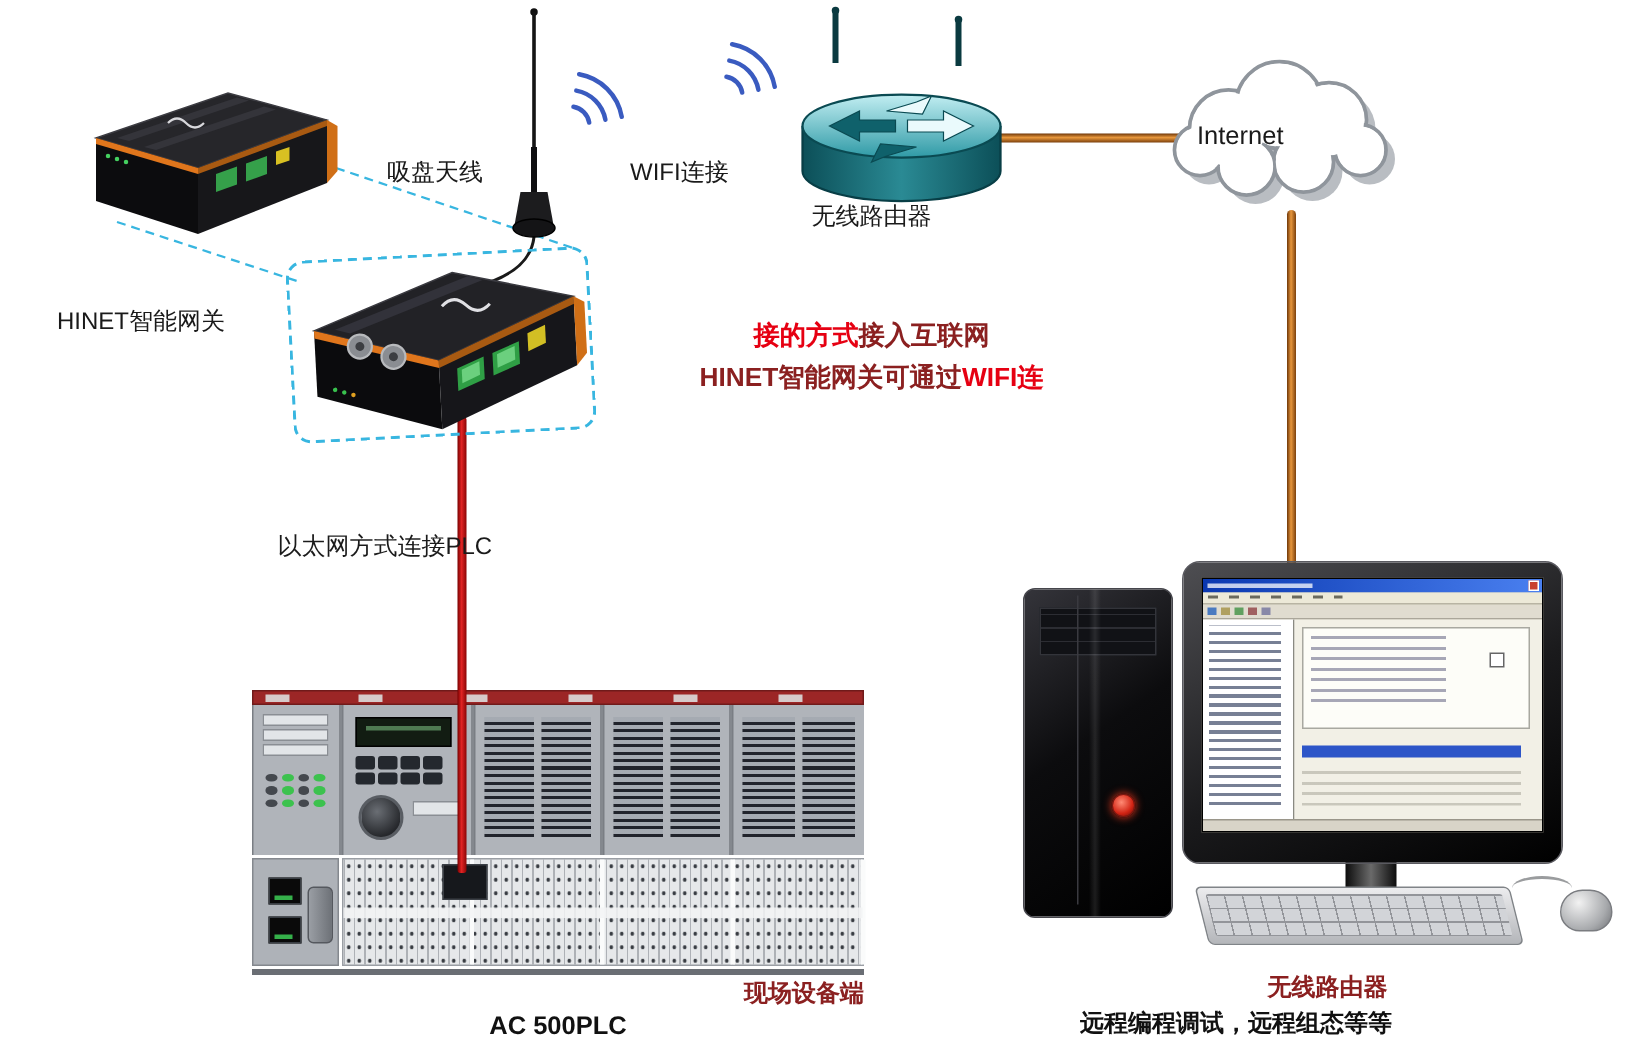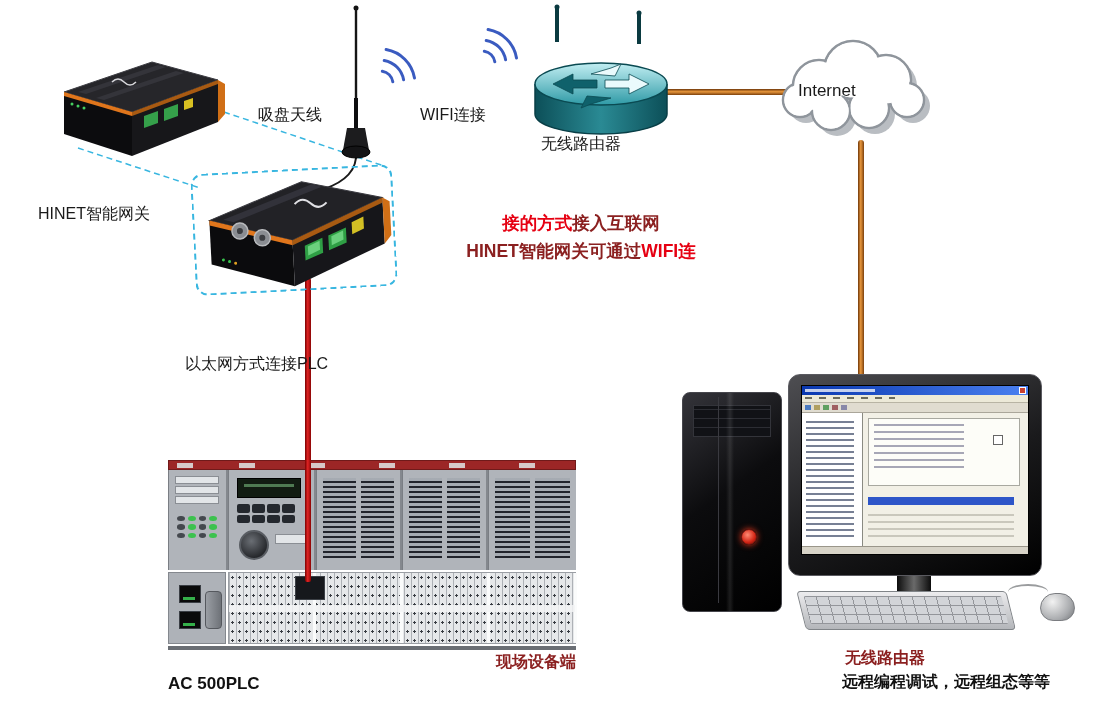--- a/index.html
+++ b/index.html
@@ -8,23 +8,23 @@
 
   
   .label{position:absolute;color:#1a1a1a;font-size:16px;white-space:nowrap;z-index:7;}
   #lbl-gateway{left:38px;top:204px;}
   #lbl-antenna{left:258px;top:105px;}
   #lbl-wifi{left:420px;top:105px;}
   #lbl-router{left:541px;top:134px;font-weight:normal;}
   #lbl-internet{left:798px;top:81px;width:125px;text-align:left;font-size:17px;}
   #lbl-ethernet{left:185px;top:354px;}
   #lbl-plc-title{left:168px;top:652px;width:408px;text-align:right;color:#8B2020;font-weight:bold;}
-  #lbl-plc-sub{left:168px;top:674px;width:408px;text-align:left;font-weight:bold;font-size:17px;color:#111;}
+  #lbl-plc-sub{left:168px;top:674px;width:408px;text-align:center;font-weight:bold;font-size:17px;color:#111;}
   #lbl-pc-title{left:735px;top:648px;width:300px;text-align:center;color:#8B2020;font-weight:bold;}
-  #lbl-pc-sub{left:720px;top:672px;width:330px;text-align:right;font-weight:bold;color:#111;}
+  #lbl-pc-sub{left:720px;top:672px;width:330px;text-align:left;font-weight:bold;color:#111;}
 
   #note{position:absolute;left:425px;top:209px;width:312px;text-align:center;font-weight:bold;
         font-size:17.5px;line-height:28px;color:#8B2020;z-index:7;}
   #note .red{color:#E60012;}
 
   
   #line-orange-h{position:absolute;left:664px;top:89px;width:134px;height:6px;z-index:1;
     background:linear-gradient(180deg,#6e3608,#e8973c 45%,#7c400c);border-radius:3px;}
   #line-orange-v{position:absolute;left:858px;top:140px;width:6px;height:240px;z-index:1;
     background:linear-gradient(90deg,#6e3608,#e8973c 45%,#7c400c);border-radius:3px;}

